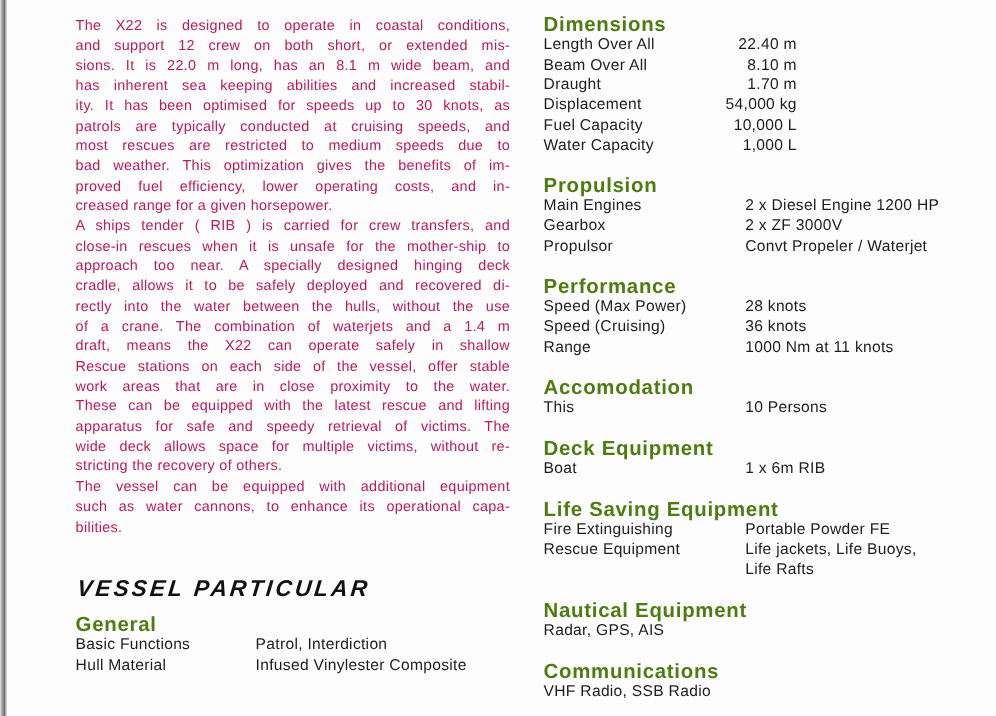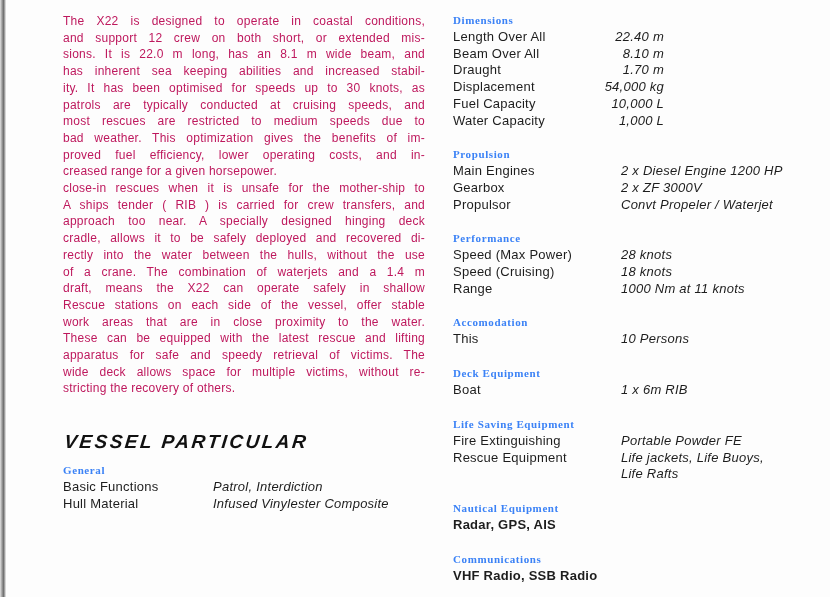--- a/index.html
+++ b/index.html
@@ -59,50 +59,47 @@
     letter-spacing: 2.5px;
     color: #111;
     transform: skewX(-6deg);
     transform-origin: left bottom;
     white-space: nowrap;
   }
 
   .section { margin-bottom: 17px; }
   .section-title {
     font-weight: 700;
-    font-size: 11px;
+    font-size: 17px;
     line-height: 17px;
     letter-spacing: 0.6px;
-    color: #3b82f6;
-    font-family: Liberation Serif, serif;
+    color: #4d7c0f;
   }
   .spec-row {
     display: flex;
     font-size: 13px;
     line-height: 16.7px;
     letter-spacing: 0.25px;
   }
   .spec-row .spec-label {
     width: 168px;
     flex-shrink: 0;
   }
   .spec-row .spec-value {
     white-space: pre-line;
-    font-style: italic;
   }
   
   .section.dims .spec-row { width: 211px; }
   .section.dims .spec-label { width: auto; white-space: nowrap; }
   .section.dims .spec-value { margin-left: auto; text-align: right; }
 
   .section-text {
     font-size: 13px;
     line-height: 16.7px;
     letter-spacing: 0.25px;
-    font-weight: bold;
   }
 
   .general-section { margin-top: 8px; }
   .general-section .spec-row .spec-label { width: 150px; }
 </style>
 </head>
 <body>
 
 <div class="page">
   <div class="page-edge"></div>
@@ -115,35 +112,40 @@
           <div class="pline">sions. It is 22.0 m long, has an 8.1 m wide beam, and</div>
           <div class="pline">has inherent sea keeping abilities and increased stabil-</div>
           <div class="pline">ity.  It has been optimised for speeds up to 30 knots, as</div>
           <div class="pline">patrols are typically conducted at cruising speeds, and</div>
           <div class="pline">most rescues are restricted to medium speeds due to</div>
           <div class="pline">bad weather. This optimization gives the benefits of im-</div>
           <div class="pline">proved fuel efficiency, lower operating costs, and in-</div>
           <div class="pline plast">creased range for a given horsepower.</div>
         </div>
         <div class="paragraph">
+          <div class="pline">A ships tender ( RIB ) is carried for crew transfers, and</div>
           <div class="pline">close-in rescues when it is unsafe for the mother-ship to</div>
-          <div class="pline">A ships tender ( RIB ) is carried for crew transfers, and</div>
           <div class="pline">approach too near. A specially designed hinging deck</div>
           <div class="pline">cradle, allows it to be safely deployed and recovered di-</div>
           <div class="pline">rectly into the water between the hulls, without the use</div>
           <div class="pline">of a crane. The combination of waterjets and a 1.4 m</div>
           <div class="pline">draft, means the X22 can operate safely in shallow</div>
         </div>
         <div class="paragraph">
           <div class="pline">Rescue stations on each side of the vessel, offer stable</div>
           <div class="pline">work areas that are in close proximity to the water.</div>
           <div class="pline">These can be equipped with the latest rescue and lifting</div>
           <div class="pline">apparatus for safe and speedy retrieval of victims. The</div>
           <div class="pline">wide deck allows space for multiple victims, without re-</div>
           <div class="pline plast">stricting the recovery of others.</div>
+        </div>
+        <div class="paragraph">
+          <div class="pline">The vessel can be equipped with additional equipment</div>
+          <div class="pline">such as water cannons, to enhance its operational capa-</div>
+          <div class="pline plast">bilities.</div>
         </div>
       </div>
 
     <div class="vp-heading">VESSEL PARTICULAR</div>
 
     <div class="section general-section">
       <div class="section-title">General</div>
       <div id="general-rows">
           <div class="spec-row">
             <span class="spec-label">Basic Functions</span>
@@ -201,21 +203,21 @@
         </div>
       </div>
       <div class="section">
         <div class="section-title">Performance</div>
         <div class="spec-row">
           <span class="spec-label">Speed (Max Power)</span>
           <span class="spec-value">28 knots</span>
         </div>
         <div class="spec-row">
           <span class="spec-label">Speed (Cruising)</span>
-          <span class="spec-value">18 knots</span>
+          <span class="spec-value">36 knots</span>
         </div>
         <div class="spec-row">
           <span class="spec-label">Range</span>
           <span class="spec-value">1000 Nm at 11 knots</span>
         </div>
       </div>
       <div class="section">
         <div class="section-title">Accomodation</div>
         <div class="spec-row">
           <span class="spec-label">This</span>

